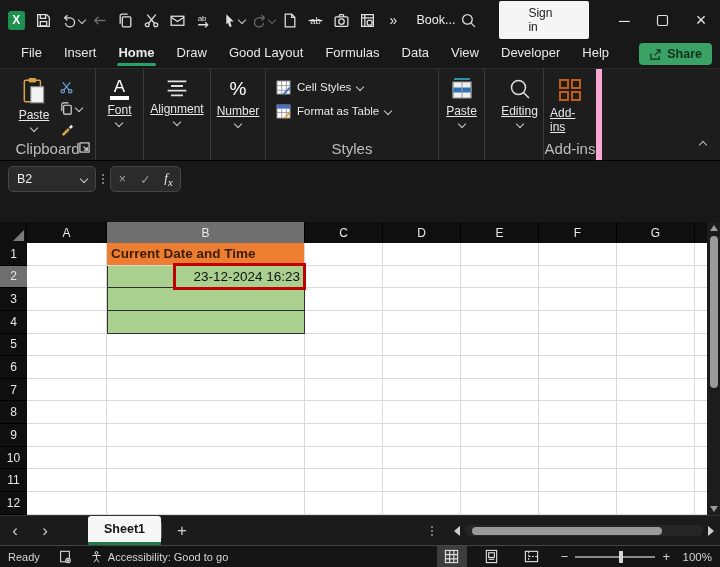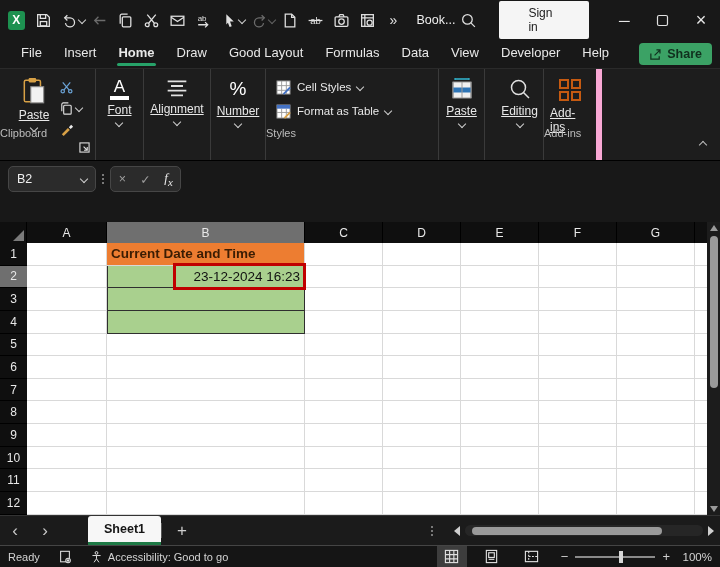--- a/index.html
+++ b/index.html
@@ -24,21 +24,21 @@
   
   .tabrow { height:28px; display:flex; align-items:center; padding:0 8px 0 10px; flex:none; background:#181818; }
   .rtab { font-size:13px; color:#e8e8e8; padding:4px 11px 7px 11px; position:relative; white-space:nowrap; }
   .rtab.active { font-weight:700; }
   .rtab.active::after { content:""; position:absolute; left:10px; right:10px; bottom:1px; height:3px; background:#27a269; border-radius:2px; }
   .share-btn { margin-left:auto; background:#3ba265; color:#10301e; font-size:12.5px; font-weight:700; display:flex; align-items:center; gap:5px; padding:4px 10px; border-radius:4px; }
 
   
   .ribbon { height:93px; background:#1d1d1d; border-top:1px solid #2a2a2a; border-bottom:1px solid #000; display:flex; flex:none; position:relative; }
   .rgroup { border-right:1px solid #3a3a3a; display:flex; flex-direction:column; align-items:center; padding-top:6px; position:relative; flex:none; }
-  .glabel { position:absolute; bottom:21px; left:0; right:0; font-size:11px; color:#bdbdbd; }
+  .glabel { position:absolute; bottom:3px; left:0; right:0; text-align:center; font-size:15px; color:#bdbdbd; }
   .gcontent { display:flex; flex:1; width:100%; justify-content:center; }
   .bigbtn { display:flex; flex-direction:column; align-items:center; gap:3px; padding:2px 6px; }
   .bigbtn .blabel { font-size:12px; color:#e8e8e8;text-decoration:underline; }
   .g-clip { width:96px; }
   .clip-side { display:flex; flex-direction:column; justify-content:flex-start; gap:3px; padding-top:3px; margin-left:4px; }
   .clip-side .mini { display:flex; align-items:center; gap:2px; height:18px; }
   .launcher { position:absolute; bottom:3px; right:5px; }
   .g-font { width:48px; } .g-align { width:67px; } .g-num { width:55px; }
   .fontA { color:#fff; font-size:17px; font-weight:400; line-height:19px; border-bottom:4px solid #fff; padding:0 4px; }
   .pct { color:#fff; font-size:19px; line-height:24px; }

